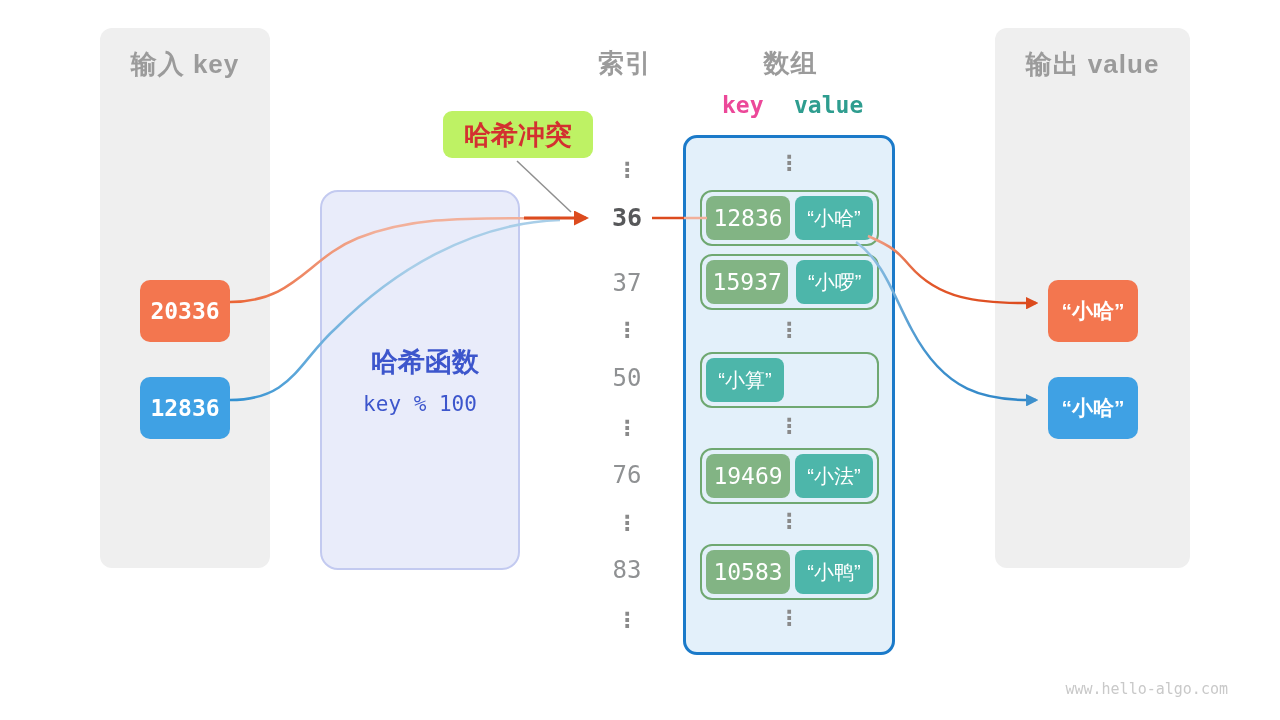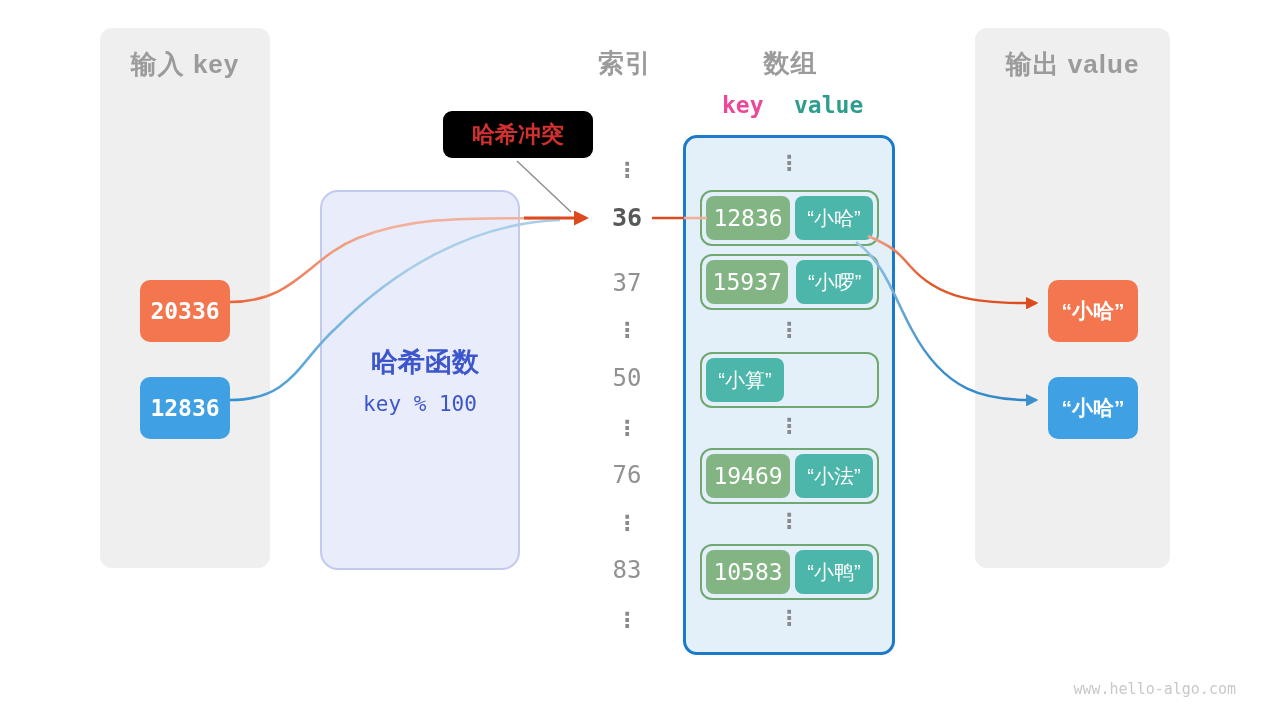--- a/index.html
+++ b/index.html
@@ -22,23 +22,23 @@
 
   
   .hash-box{left:320px;top:190px;width:200px;height:380px;background:#e9ecfa;
             border:2px solid #c3caf0;border-radius:18px;box-sizing:border-box;}
   .hash-title{left:320px;top:344px;width:210px;text-align:center;color:#3d56cc;
               font-weight:bold;font-size:27px;}
   .hash-formula{left:320px;top:392px;width:200px;text-align:center;color:#3d56cc;
                 font-family:"DejaVu Sans Mono",monospace;font-size:21px;font-weight:normal;}
 
   
-  .collision{left:443px;top:111px;width:150px;height:47px;background:#000000;
+  .collision{left:443px;top:111px;width:150px;height:47px;background:#bef264;
              border-radius:9px;display:flex;align-items:center;justify-content:center;
-             color:#d33030;font-weight:bold;font-size:23px;}
+             color:#d33030;font-weight:bold;font-size:27px;}
 
   
   .col-header{color:#9b9b9b;font-weight:bold;font-size:26px;text-align:center;letter-spacing:1px;}
   .kv-header{font-family:"DejaVu Sans Mono",monospace;font-size:23px;font-weight:bold;}
 
   
   .idx{left:592px;width:70px;text-align:center;
        font-family:"DejaVu Sans Mono",monospace;font-size:24px;color:#8f9193;height:30px;line-height:30px;}
   .idx.bold{font-weight:bold;color:#57585a;font-size:25px;}
   .dots{color:#8a8a8a;font-size:21px;font-weight:bold;line-height:30px;height:30px;
@@ -51,21 +51,21 @@
   .arr-dots{left:759px;width:60px;}
   .pair{left:700px;width:179px;height:56px;border:2px solid #6fa871;border-radius:12px;
         box-sizing:border-box;display:flex;align-items:center;padding:0 4px;gap:5px;}
   .pair .kbox{width:84px;height:44px;background:#82b484;border-radius:8px;color:#fff;
         display:flex;align-items:center;justify-content:center;
         font-family:"DejaVu Sans Mono",monospace;font-size:23px;}
   .pair .vbox{width:78px;height:44px;background:#4db6aa;border-radius:8px;color:#fff;
         display:flex;align-items:center;justify-content:center;
         font-family:"Liberation Sans",sans-serif;font-size:20px;}
 
-  .watermark{right:44px;top:680px;color:#c9c9c9;font-size:15px;
+  .watermark{right:52px;top:680px;color:#c9c9c9;font-size:15px;
              font-family:"DejaVu Sans Mono",monospace;}
 
   svg.overlay{position:absolute;left:0;top:0;pointer-events:none;}
 </style>
 </head>
 <body>
 
 <div class="abs side-panel" style="left:100px;">
   <div class="panel-title">输入 key</div>
 </div>
@@ -114,21 +114,21 @@
   <div class="kbox">19469</div>
   <div class="vbox">“小法”</div>
 </div>
 <div class="abs arr-dots dots" style="top:506px;">⋮</div>
 <div class="abs pair" style="top:544px;">
   <div class="kbox">10583</div>
   <div class="vbox">“小鸭”</div>
 </div>
 <div class="abs arr-dots dots" style="top:603px;">⋮</div>
 
-<div class="abs side-panel" style="left:975px;width:195px;">
+<div class="abs side-panel" style="left:995px;width:195px;">
   <div class="panel-title">输出 value</div>
 </div>
 <div class="abs chip orange cjk" style="left:1048px;top:280px;">“小哈”</div>
 <div class="abs chip blue cjk" style="left:1048px;top:377px;">“小哈”</div>
 
 <div class="abs watermark">www.hello-algo.com</div>
 
 <svg class="overlay" width="1280" height="720" viewBox="0 0 1280 720">
   <defs>
     <marker id="mOrange" viewBox="0 0 10 10" refX="8" refY="5" markerWidth="5" markerHeight="5" orient="auto">

